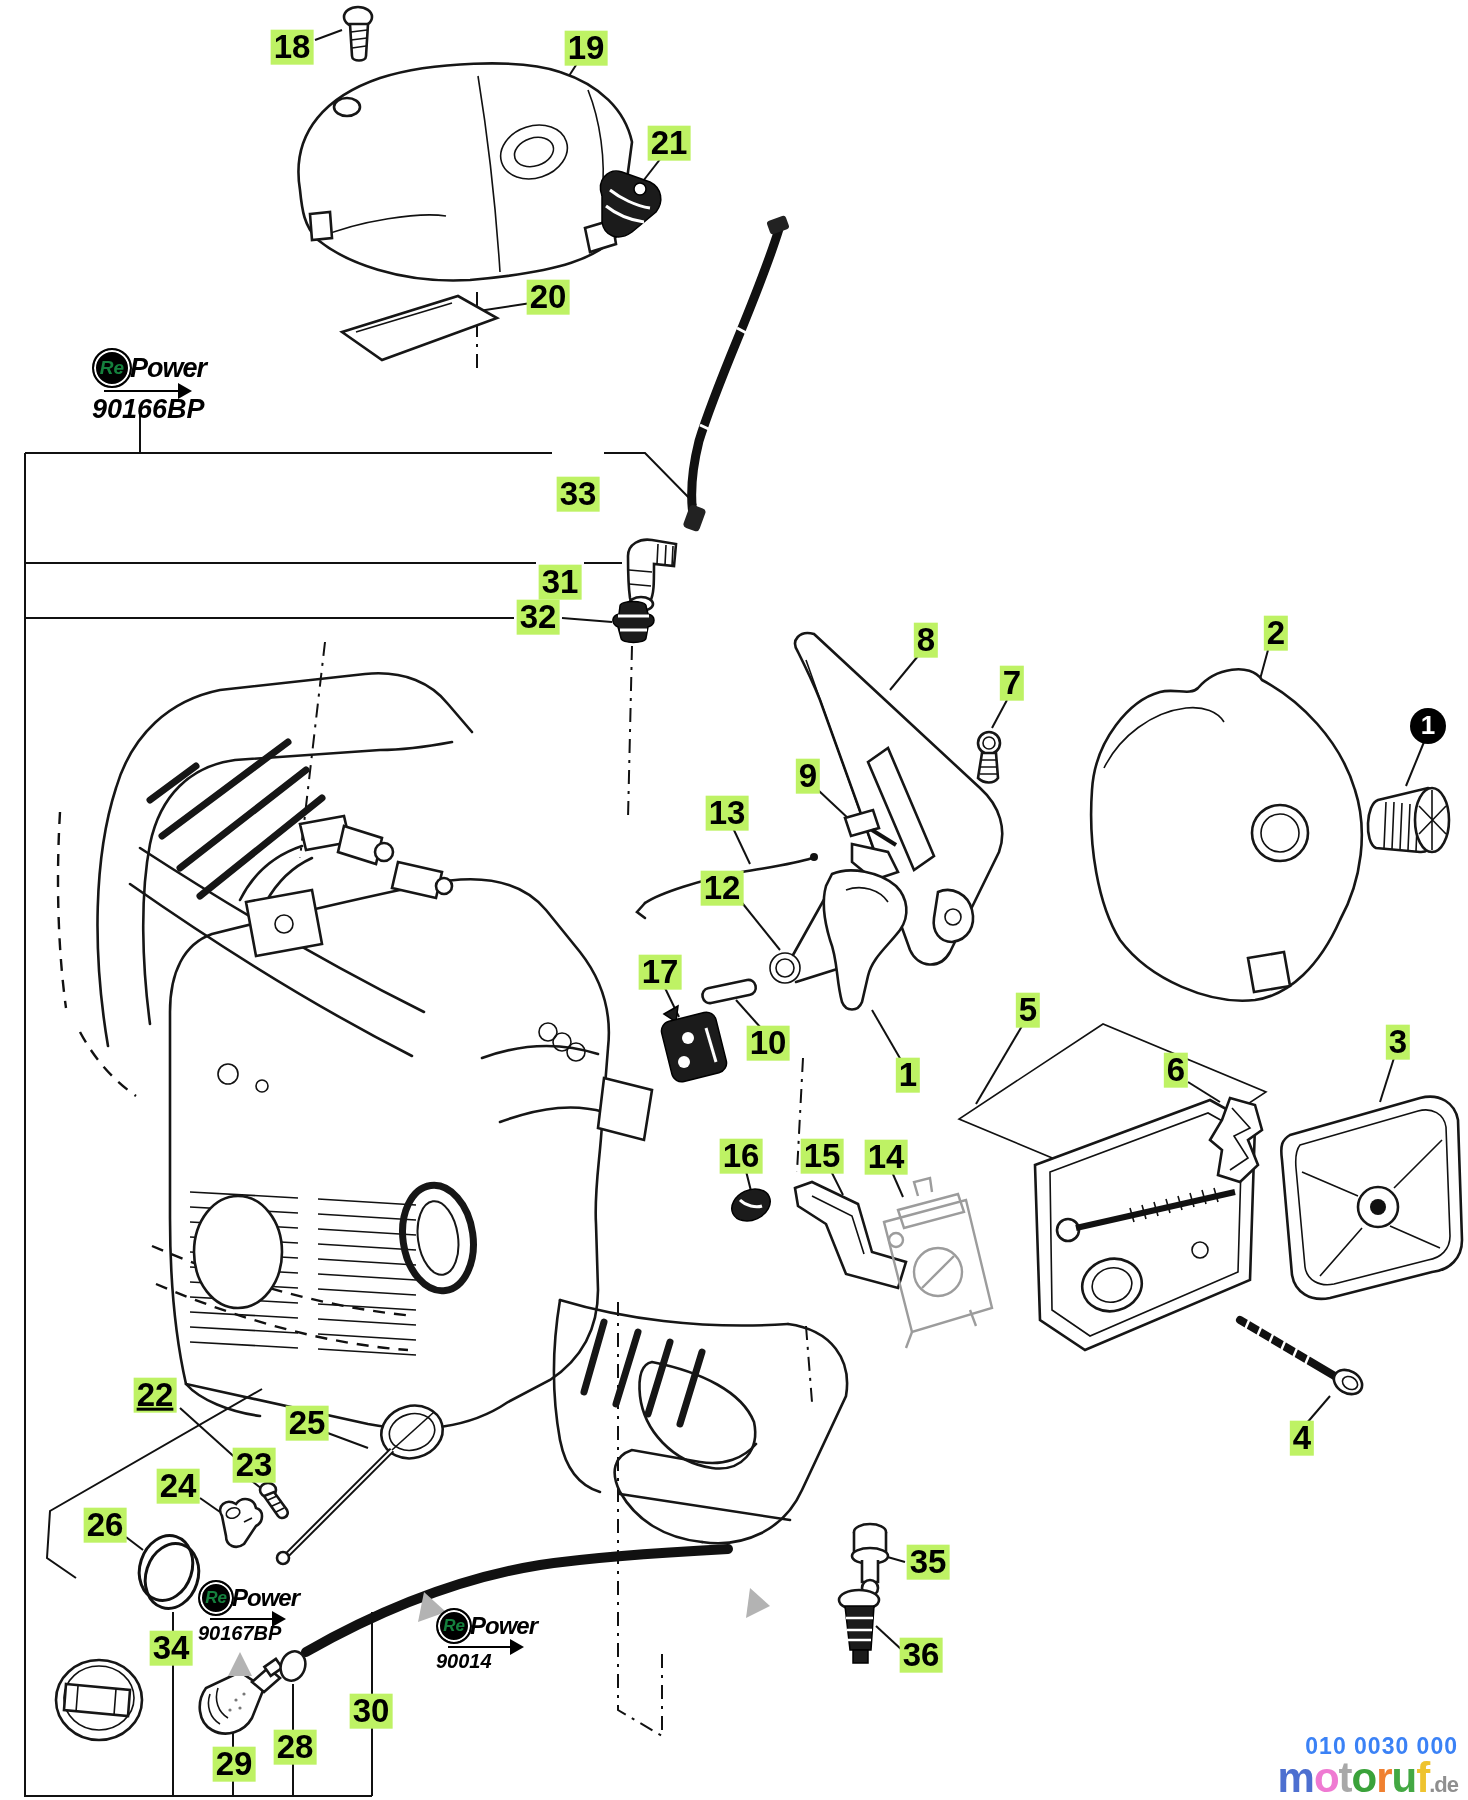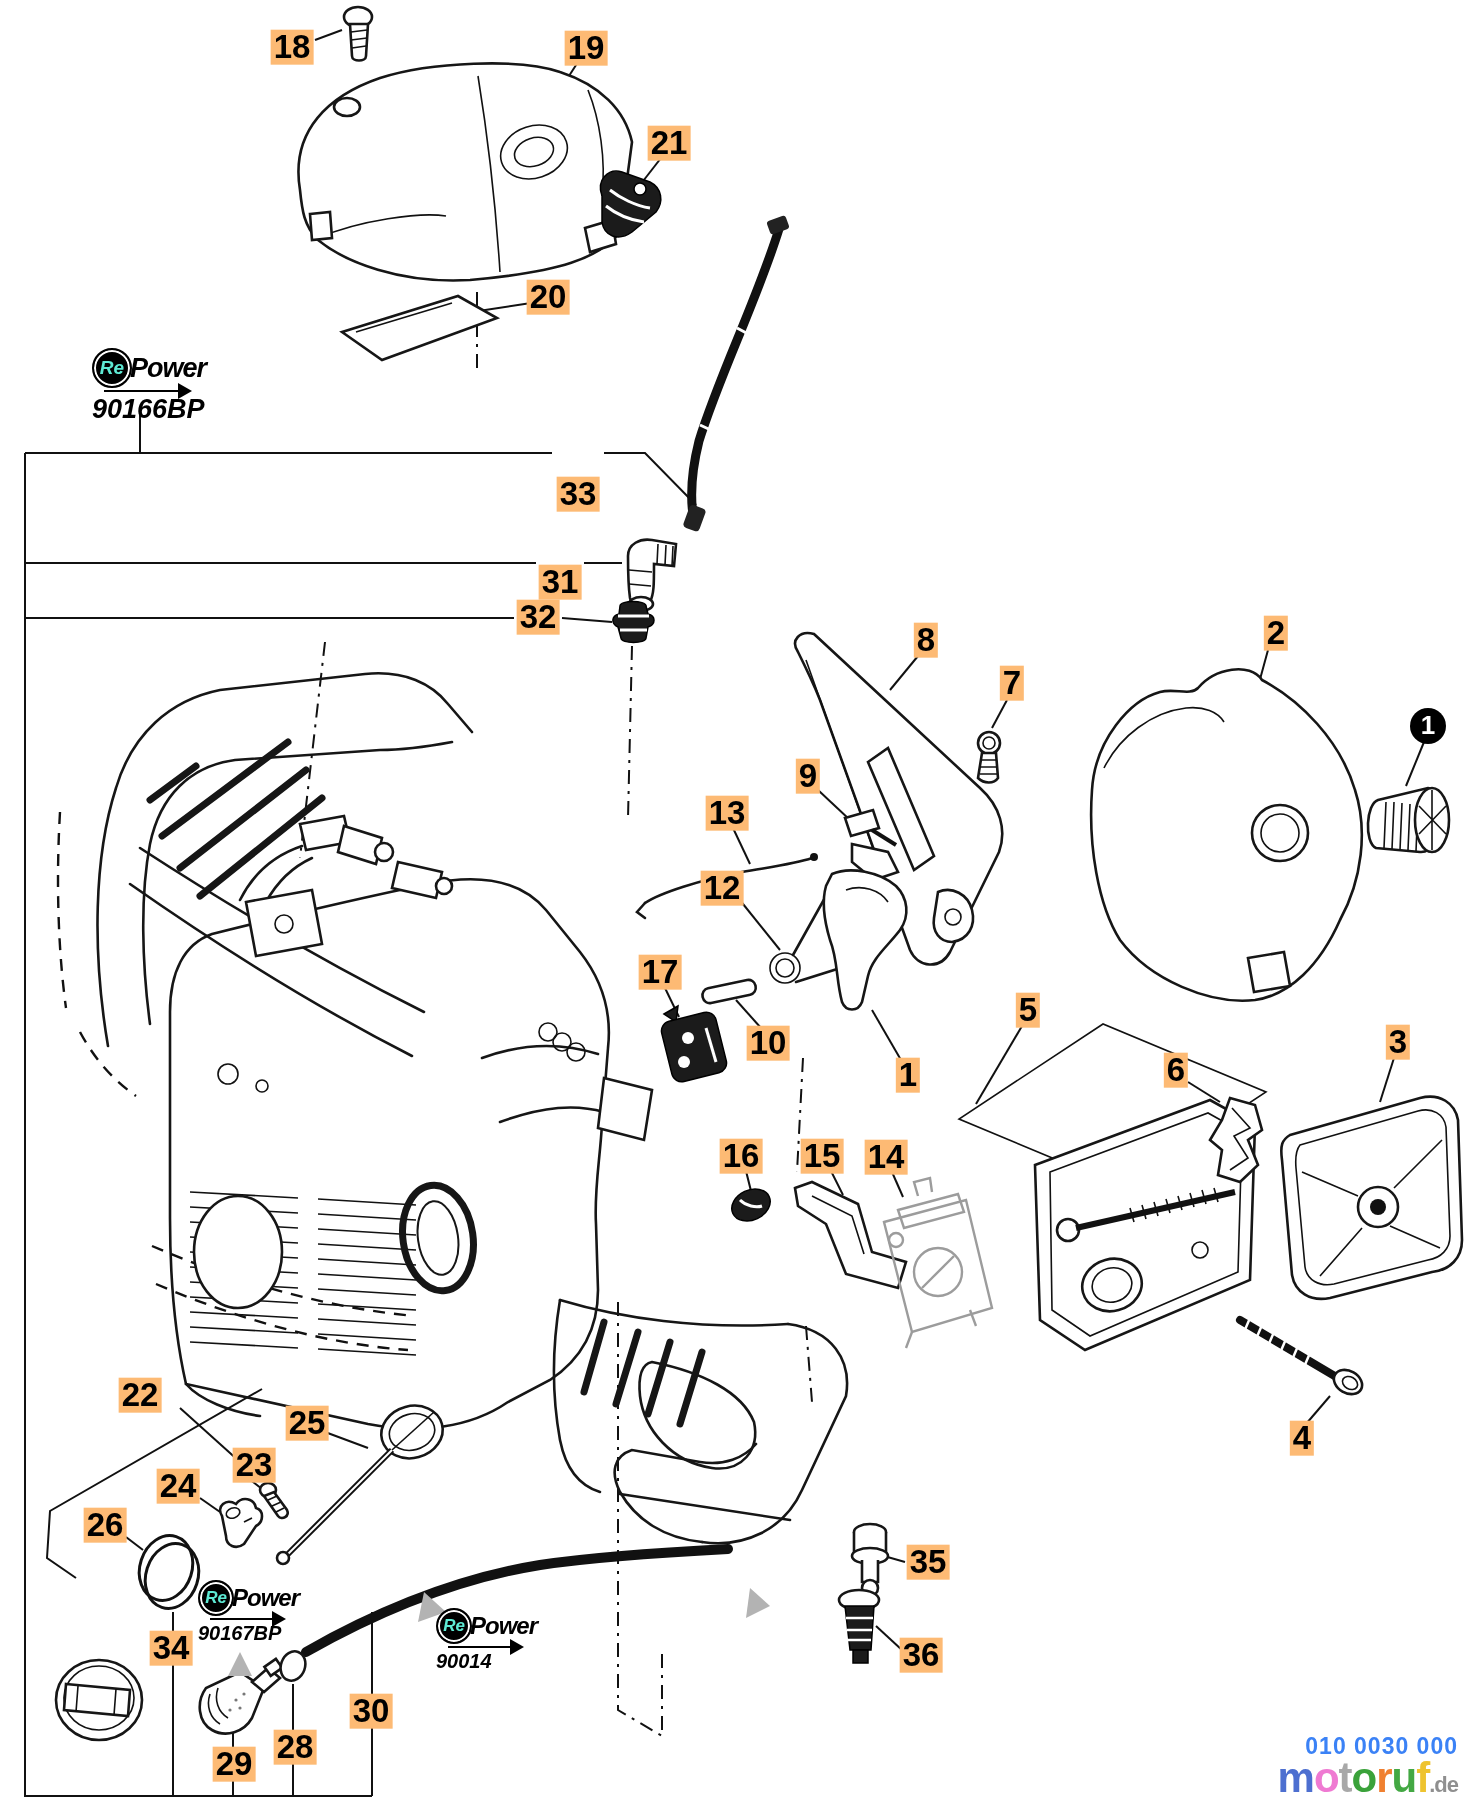--- a/index.html
+++ b/index.html
@@ -10,27 +10,27 @@
   .thin{stroke:#111;stroke-width:1.6;fill:none;}
   .dd{stroke:#111;stroke-width:2;fill:none;stroke-dasharray:14 7 3 7;}
   .dash{stroke:#111;stroke-width:2.4;fill:none;stroke-dasharray:12 9;}
   .bodyln{stroke:#161616;stroke-width:2.6;fill:none;stroke-linecap:round;}
   .slot{stroke:#161616;stroke-width:7;stroke-linecap:round;fill:none;}
   .wht{fill:#fff;stroke:#161616;stroke-width:2.6;}
   .blk{fill:#1b1b1b;stroke:#000;stroke-width:1.5;}
   .gry{stroke:#9c9c9c;stroke-width:2.4;fill:none;}
   .tri{fill:#b3b3b3;}
   .callout{position:absolute;transform:translate(-50%,-50%);font-weight:bold;font-size:33px;
-           color:#000;background:#fdba74;padding:0 3px;line-height:1.05;white-space:nowrap;}
+           color:#000;background:#bef264;padding:0 3px;line-height:1.05;white-space:nowrap;}
   .callout-filled{background:#000;color:#fff;border-radius:50%;width:36px;height:36px;
            display:flex;align-items:center;justify-content:center;font-size:26px;padding:0;}
   .kit{position:absolute;color:#000;}
   .kit-brand{display:flex;align-items:center;}
   .re{display:inline-flex;align-items:center;justify-content:center;width:36px;height:36px;
-      border-radius:50%;background:#000;color:#5eead4;font-weight:bold;font-style:italic;
+      border-radius:50%;background:#000;color:#15803d;font-weight:bold;font-style:italic;
       font-size:19px;border:2px solid #000;box-shadow:0 0 0 2px #fff inset;}
   .pw{font-weight:bold;font-style:italic;font-size:27px;letter-spacing:-1px;margin-left:-2px;}
   .kit-arrow{position:relative;height:2px;background:#000;width:86px;margin:2px 0 0 12px;}
   .kit-arrow:after{content:"";position:absolute;right:-2px;top:-7px;border-left:14px solid #000;
       border-top:8px solid transparent;border-bottom:8px solid transparent;}
   .kit-code{font-weight:bold;font-style:italic;font-size:27px;margin-top:2px;}
   .small .re{width:32px;height:32px;font-size:17px;}
   .small .pw{font-size:24px;}
   .small .kit-code{font-size:20px;font-style:italic;}
   .small .kit-arrow{width:74px;}
@@ -424,21 +424,21 @@
       <div class="callout" style="left: 722px; top: 888px;">12</div>
       <div class="callout" style="left: 727px; top: 813px;">13</div>
       <div class="callout" style="left: 886px; top: 1157px;">14</div>
       <div class="callout" style="left: 822px; top: 1156px;">15</div>
       <div class="callout" style="left: 741px; top: 1156px;">16</div>
       <div class="callout" style="left: 660px; top: 972px;">17</div>
       <div class="callout" style="left: 292px; top: 47px;">18</div>
       <div class="callout" style="left: 586px; top: 48px;">19</div>
       <div class="callout" style="left: 548px; top: 297px;">20</div>
       <div class="callout" style="left: 669px; top: 143px;">21</div>
-      <div class="callout" style="left: 140px; top: 1395px;">22</div>
+      <div class="callout" style="left: 155px; top: 1395px; text-decoration: underline;">22</div>
       <div class="callout" style="left: 227px; top: 1465px; margin-left: 27px;">23</div>
       <div class="callout" style="left: 178px; top: 1486px;">24</div>
       <div class="callout" style="left: 307px; top: 1423px;">25</div>
       <div class="callout" style="left: 105px; top: 1525px;">26</div>
       <div class="callout" style="left: 295px; top: 1740px; margin-top: 7px;">28</div>
       <div class="callout" style="left: 234px; top: 1764px;">29</div>
       <div class="callout" style="left: 371px; top: 1711px;">30</div>
       <div class="callout" style="left: 560px; top: 582px;">31</div>
       <div class="callout" style="left: 538px; top: 617px;">32</div>
       <div class="callout" style="left: 578px; top: 455px; margin-top: 39px;">33</div>

